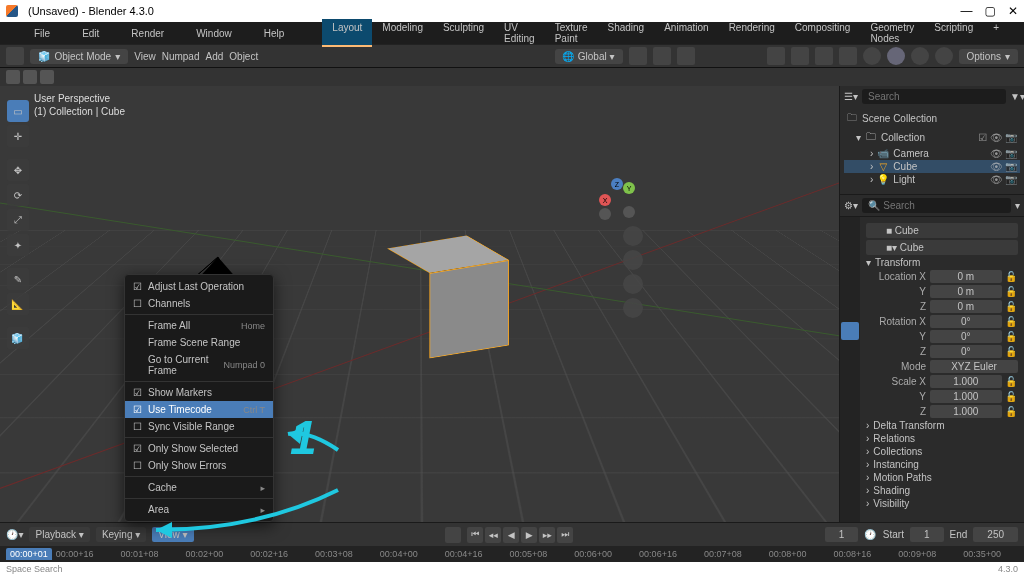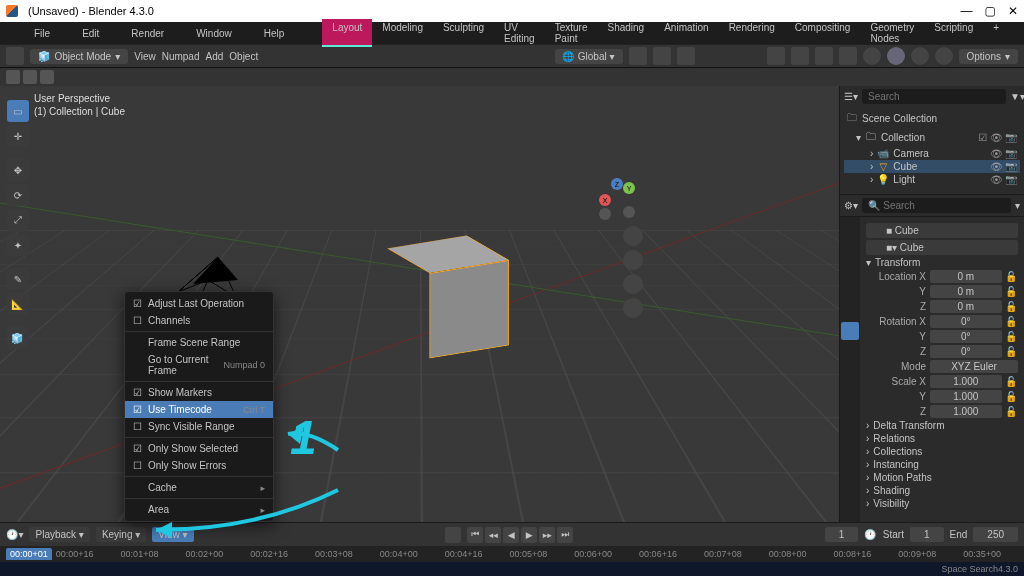--- a/index.html
+++ b/index.html
@@ -6,21 +6,21 @@
 body { width: 1024px; height: 576px; background: #2b2b2b; color: #c4c4c4; font-size: 10px; overflow: hidden; position: relative; }
 .titlebar { height: 22px; background: #fff; color: #000; display: flex; align-items: center; padding: 0 6px; font-size: 11px; justify-content: space-between; }
 .titlebar .left { display: flex; align-items: center; gap: 10px; justify-content: flex-end; }
 .titlebar .logo { width: 12px; height: 12px; background: linear-gradient(135deg, #f5792a 50%, #265787 50%); border-radius: 2px; }
 .titlebar .winbtns { display: flex; gap: 12px; font-size: 12px; }
 .menubar { height: 22px; background: #1d1d1d; display: flex; align-items: center; padding: 0 4px; gap: 20px; }
 .menubar .logo { width: 14px; height: 14px; background: linear-gradient(135deg, #f5792a 50%, #265787 50%); border-radius: 2px; margin-right: 4px; }
 .menubar span { padding: 2px 6px; }
 .menubar .tabs { display: flex; margin-left: 12px; gap: 0; }
 .menubar .tabs span { padding: 3px 10px; }
-.menubar .tabs .active { background: #be185d; border-bottom: 2px solid #5eead4; }
+.menubar .tabs .active { background: #0c4a6e; border-bottom: 2px solid #fdba74; }
 .menubar .spacer { flex: 1; }
 .menubar .scene-ctl { display: flex; align-items: center; gap: 4px; }
 .menubar .scene-ctl .field { background: #333; padding: 2px 8px; border-radius: 3px; display: flex; align-items: center; gap: 4px; }
 .toolbar2 { height: 24px; background: #333; border-top: 1px solid #222; border-bottom: 1px solid #111; display: flex; align-items: center; padding: 0 6px; gap: 6px; }
 .toolbar2 .mode { background: #444; padding: 2px 8px; border-radius: 3px; display: flex; align-items: center; gap: 4px; }
 .toolbar2 .spacer { flex: 1; }
 .toolbar2 .orient { background: #444; padding: 2px 8px; border-radius: 3px; }
 .toolbar2 .iconbtn { width: 18px; height: 18px; background: #444; border-radius: 2px; }
 .pivotrow { height: 18px; background: #333; display: flex; gap: 3px; padding: 2px 6px; }
 .pivotrow .dot { width: 14px; height: 14px; border-radius: 2px; background: #555; }
@@ -74,21 +74,21 @@
 .timeline-hdr { position: absolute; left: 0; right: 0; bottom: 30px; height: 24px; background: #333; border-top: 1px solid #1a1a1a; display: flex; align-items: center; padding: 0 6px; gap: 6px; }
 .timeline-hdr .btn { padding: 2px 6px; background: #3a3a3a; border-radius: 2px; }
 .timeline-hdr .btn.active { background: #4a7db8; }
 .timeline-hdr .spacer { flex: 1; }
 .timeline-hdr .play { display: flex; gap: 2px; }
 .timeline-hdr .play .p { width: 16px; height: 16px; background: #444; border-radius: 2px; display: flex; align-items: center; justify-content: center; font-size: 9px; }
 .timeline-hdr .frame { background: #444; padding: 2px 14px; border-radius: 2px; }
 .timeline-ruler { position: absolute; left: 0; right: 0; bottom: 14px; height: 16px; background: #232323; display: flex; align-items: center; font-size: 9px; color: #888; }
 .timeline-ruler .cur { background: #4a7db8; color: #fff; padding: 1px 4px; border-radius: 2px 2px 0 0; margin-left: 6px; }
 .timeline-ruler .tick { flex: 1; text-align: left; padding-left: 4px; }
-.statusbar { position: absolute; left: 0; right: 0; bottom: 0; height: 14px; background: #0f172a; display: flex; align-items: center; padding: 0 6px; font-size: 9px; color: #888; justify-content: flex-end; }
+.statusbar { position: absolute; left: 0; right: 0; bottom: 0; height: 14px; background: #ffffff; display: flex; align-items: center; padding: 0 6px; font-size: 9px; color: #888; justify-content: space-between; }
 .annotation { position: absolute; pointer-events: none; z-index: 20; }
 .ann-1 { left: 290px; top: 410px; font-size: 48px; font-weight: bold; color: #1fc8e0; font-style: italic; }
 svg.arrow { position: absolute; z-index: 19; pointer-events: none; }
 </style>
 </head>
 <body>
 
 <div class="titlebar">
   <div class="left">
     <div class="logo"></div>
@@ -340,20 +340,25 @@
       <span class="chk">☑</span>
       <span class="lab">Adjust Last Operation</span>
     </div>
     <div class="mi">
       <span class="chk">☐</span>
       <span class="lab">Channels</span>
     </div>
     <hr>
     <div class="mi">
       <span class="chk"></span>
+      <span class="lab">Frame All</span>
+      <span class="kbd">Home</span>
+    </div>
+    <div class="mi">
+      <span class="chk"></span>
       <span class="lab">Frame Scene Range</span>
     </div>
     <div class="mi">
       <span class="chk"></span>
       <span class="lab">Go to Current Frame</span>
       <span class="kbd">Numpad 0</span>
     </div>
     <hr>
     <div class="mi">
       <span class="chk">☑</span>

